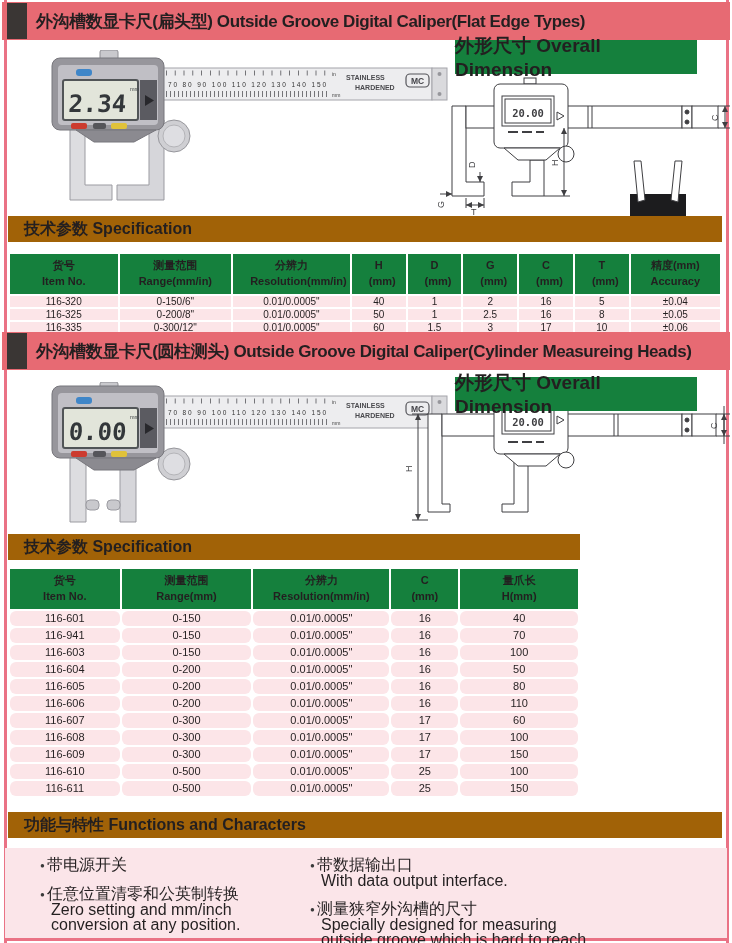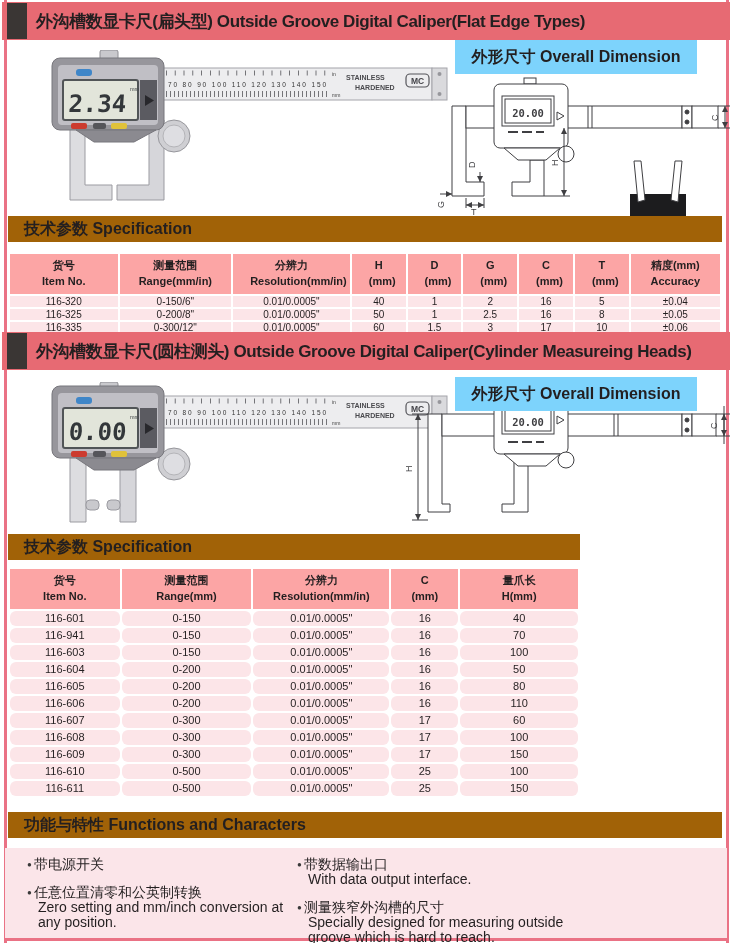--- a/index.html
+++ b/index.html
@@ -9,35 +9,35 @@
   .vline{position:absolute;top:0;bottom:0;width:3px;background:#ea7285;}
   #frame-left{left:4px;}
   #frame-right{right:3px;}
   #frame-bottom{position:absolute;left:4px;right:3px;bottom:2px;height:3px;background:#ea7285;}
   
   .section-header{position:absolute;left:2px;width:728px;height:38px;background:#e76a73;display:flex;align-items:center;}
   .header-block{width:20px;height:36px;background:#3a3634;margin-left:5px;margin-right:9px;flex:none;}
   .header-title{font-weight:bold;font-size:17px;letter-spacing:-0.4px;white-space:nowrap;}
   
   .spec-band{position:absolute;background:#a16207;height:26px;display:flex;align-items:center;padding-left:16px;box-sizing:border-box;font-size:16px;font-weight:bold;}
-  .dim-box{position:absolute;background:#7dd3fc;width:242px;height:34px;display:flex;align-items:center;justify-content:center;font-size:16px;font-weight:bold;z-index:3;}
+  .dim-box{position:absolute;background:#15803d;width:242px;height:34px;display:flex;align-items:center;justify-content:center;font-size:19px;font-weight:bold;z-index:3;}
   
   table.spec-table{position:absolute;border-collapse:separate;border-spacing:2.5px;table-layout:fixed;}
-  table.spec-table th{background:#fca5a5;font-size:11px;font-weight:bold;padding:4px 17px;line-height:1.45;text-align:center;margin-left:22px;}
+  table.spec-table th{background:#15803d;font-size:11px;font-weight:bold;padding:4px 17px;line-height:1.45;text-align:center;margin-left:22px;}
   table.spec-table td{background:#fce5e8;text-align:center;vertical-align:middle;padding:0 1px;}
   #table1{left:8px;top:252px;width:714px;}
   #table1 td{font-size:10px;height:10px;margin-left:48px;}
   #table2{left:8px;top:567px;width:572px;}
   #table2 td{font-size:11px;height:15px;border-radius:6px;}
   
   #fn-content{position:absolute;left:5px;top:848px;width:722px;height:90px;background:#fbe5e9;}
   .fn-col{position:absolute;top:9px;}
   #fn-col1{left:22px;width:258px;}
   #fn-col2{left:292px;width:312px;}
-  .fn-item{margin-bottom:13px;font-size:14px;line-height:15px;}
+  .fn-item{margin-bottom:13px;font-size:16px;line-height:15px;margin-left:13px;}
   .fn-zh::before{content:"\25CF\00a0";font-size:8px;vertical-align:2px;color:#3a3a3a;}
   .fn-en{padding-left:11px;}
   svg text{font-family:"Liberation Sans",sans-serif;}
   .lcd-digits{font-family:"DejaVu Sans Mono",monospace;font-weight:bold;}
 </style>
 </head>
 <body>
 
 <div class="vline" id="frame-left"></div>
 <div class="vline" id="frame-right"></div>

